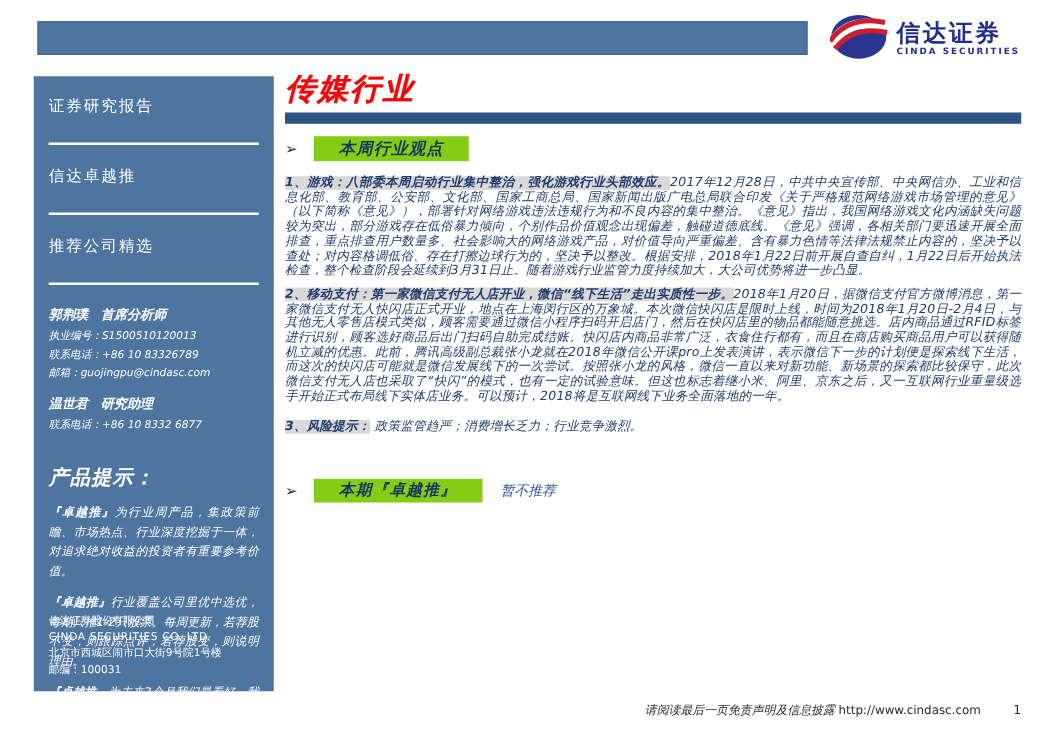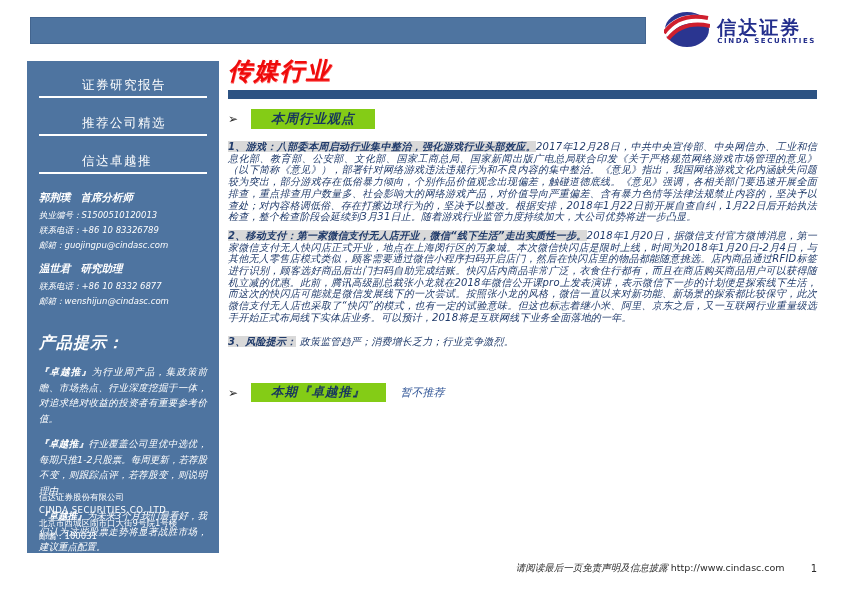--- a/index.html
+++ b/index.html
@@ -27,21 +27,21 @@
   .logo-en { font-size:7px; font-weight:bold; color:#232e8c; letter-spacing:1.6px; }
 
   
   .sidebar {
     position:absolute; left:27px; top:61px;
     width:192px; height:492px;
     background:#4e74a0; color:#ffffff;
     padding:16px 12px; overflow:hidden;
   }
   .nav-item { margin-bottom:17px; }
-  .nav-label { font-size:12.5px; letter-spacing:1.5px; padding-bottom:2px; display:block;margin-left:43px; }
+  .nav-label { font-size:12.5px; letter-spacing:1.5px; padding-bottom:20px; display:block; }
   .nav-rule { border-bottom:2px solid #ffffff; }
   .analyst { margin-top:9px; }
   .analyst-name-row { font-size:10.5px; font-weight:bold; font-style:italic; margin-bottom:3px; }
   .analyst-name-row .a-title { margin-left:10px; }
   .detail { font-size:8.5px; line-height:15px; font-style:italic; }
   .tips-heading { margin-top:24px; font-size:16px; font-weight:bold; font-style:italic; letter-spacing:1px; }
   .tip { margin-top:10px; font-size:9.5px; line-height:15.5px; font-style:italic; text-align:justify; }
   .tip .lead { font-weight:bold; }
   .company { position:absolute; left:12px; right:12px; bottom:10px; font-size:8.5px; line-height:13px; }
   .company .c-cn { }
@@ -104,43 +104,42 @@
     <span class="logo-en">CINDA SECURITIES</span>
   </span>
 </div>
 
 <div class="sidebar">
   <div class="nav-item">
     <span class="nav-label">证券研究报告</span>
     <div class="nav-rule"></div>
   </div>
   <div class="nav-item">
-    <span class="nav-label">推荐公司精选</span>
+    <span class="nav-label">信达卓越推</span>
     <div class="nav-rule"></div>
   </div>
   <div class="nav-item">
-    <span class="nav-label">信达卓越推</span>
+    <span class="nav-label">推荐公司精选</span>
     <div class="nav-rule"></div>
   </div>
 
   <div class="analyst">
     <div class="analyst-name-row">
       <span>郭荆璞</span><span class="a-title">首席分析师</span>
     </div>
     <div class="detail">执业编号：S1500510120013</div>
     <div class="detail">联系电话：+86 10 83326789</div>
     <div class="detail">邮箱：guojingpu@cindasc.com</div>
   </div>
 
   <div class="analyst">
     <div class="analyst-name-row">
       <span>温世君</span><span class="a-title">研究助理</span>
     </div>
     <div class="detail">联系电话：+86 10 8332 6877</div>
-    <div class="detail">邮箱：wenshijun@cindasc.com</div>
   </div>
 
   <div class="tips-heading">产品提示：</div>
   <p class="tip">
     <span class="lead">『卓越推』</span><span>为行业周产品，集政策前瞻、市场热点、行业深度挖掘于一体，对追求绝对收益的投资者有重要参考价值。</span>
   </p>
   <p class="tip">
     <span class="lead">『卓越推』</span><span>行业覆盖公司里优中选优，每期只推1-2只股票。每周更新，若荐股不变，则跟踪点评，若荐股变，则说明理由。</span>
   </p>
   <p class="tip">

